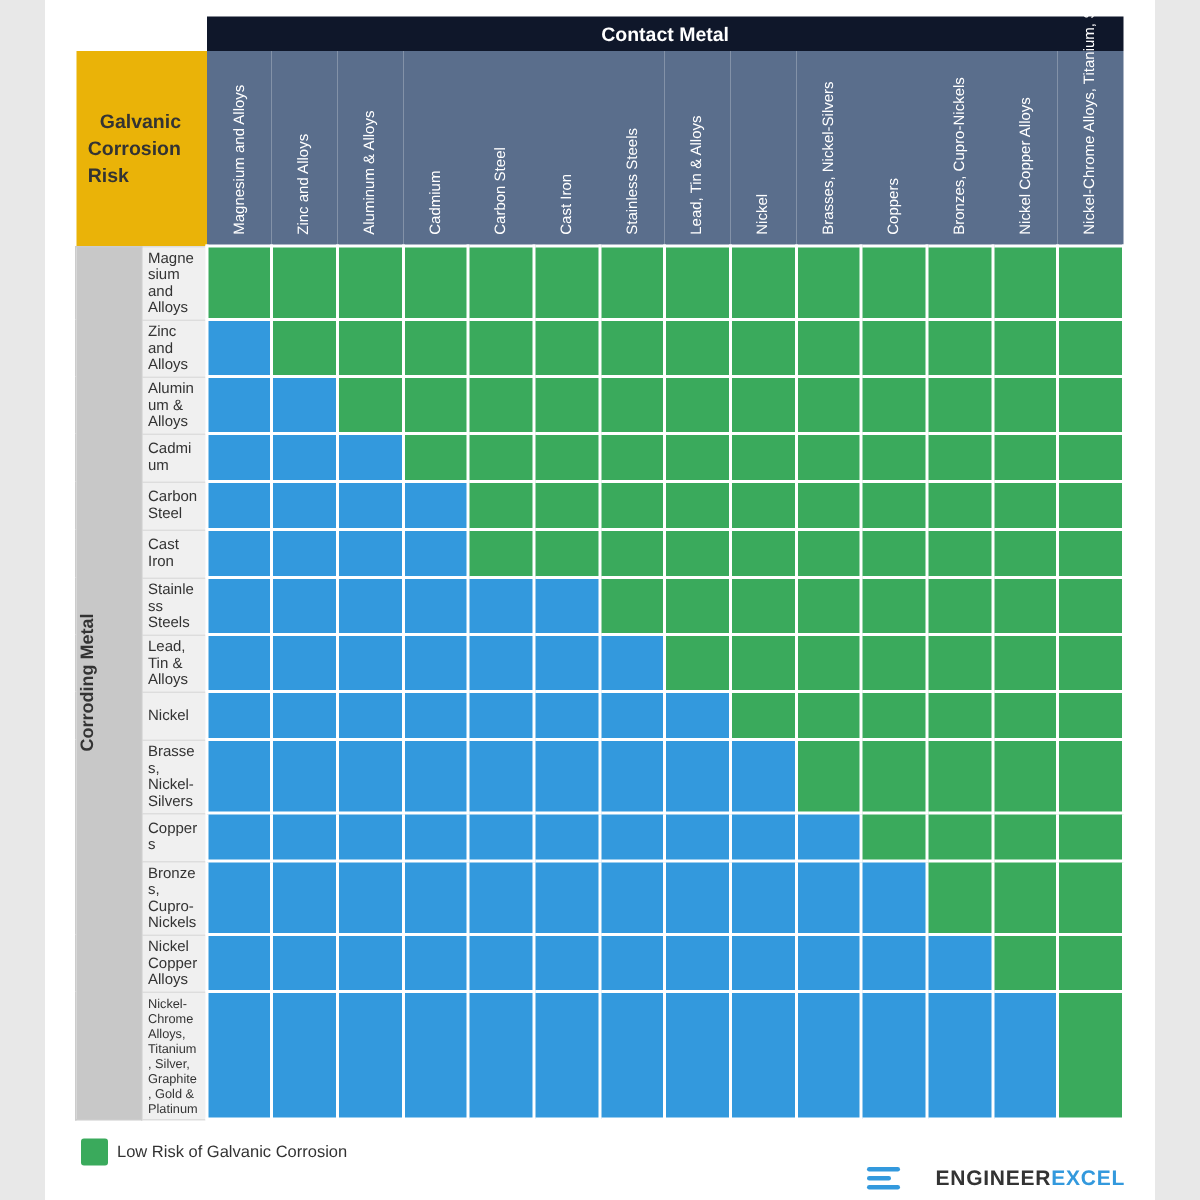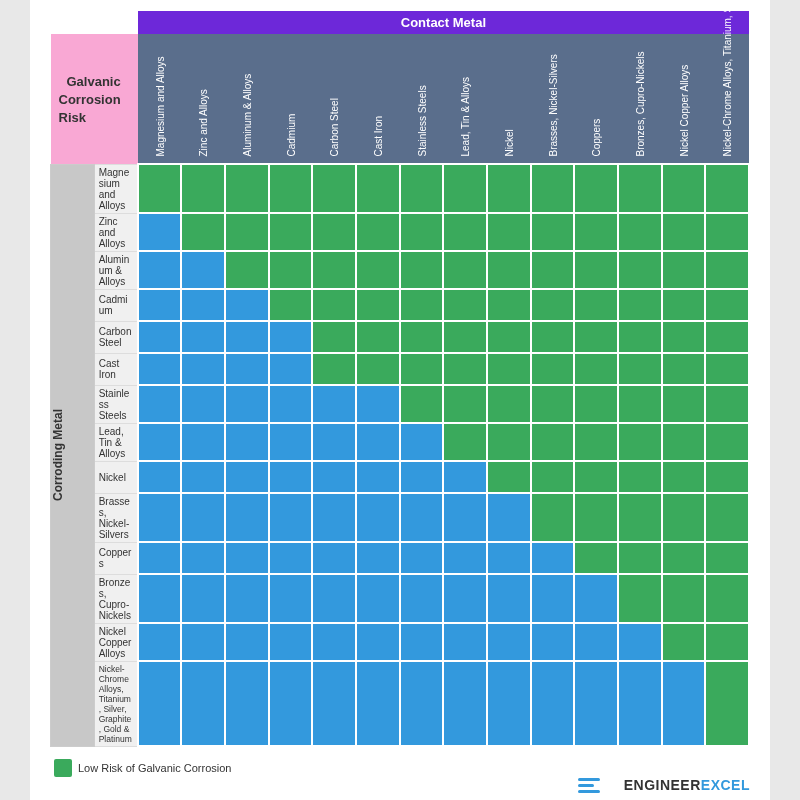--- a/index.html
+++ b/index.html
@@ -21,21 +21,21 @@
     .table-wrap {
       overflow: visible;
     }
     table {
       border-collapse: collapse;
       width: 100%;
       table-layout: fixed;
     }
     
     .header-top th {
-      background: #6d28d9;
+      background: #0f172a;
       color: #fff;
       font-size: 12px;
       font-weight: bold;
       text-align: center;
       padding: 4px 2px;
     }
     .header-top th.contact-metal-label {
       font-size: 13px;
       font-weight: bold;
     }
@@ -45,21 +45,21 @@
     }
     
     .col-headers th {
       background: #5a6e8c;
       padding: 2px;
       vertical-align: bottom;
       text-align: center;
       height: 130px;
     }
     .col-headers th.corner-cell {
-      background: #f9a8d4;
+      background: #eab308;
       vertical-align: middle;
       text-align: left;
       padding: 8px;
     }
     .rotate-text {
       display: inline-block;
       transform: rotate(-90deg);
       white-space: nowrap;
       color: #fff;
       font-size: 10px;

